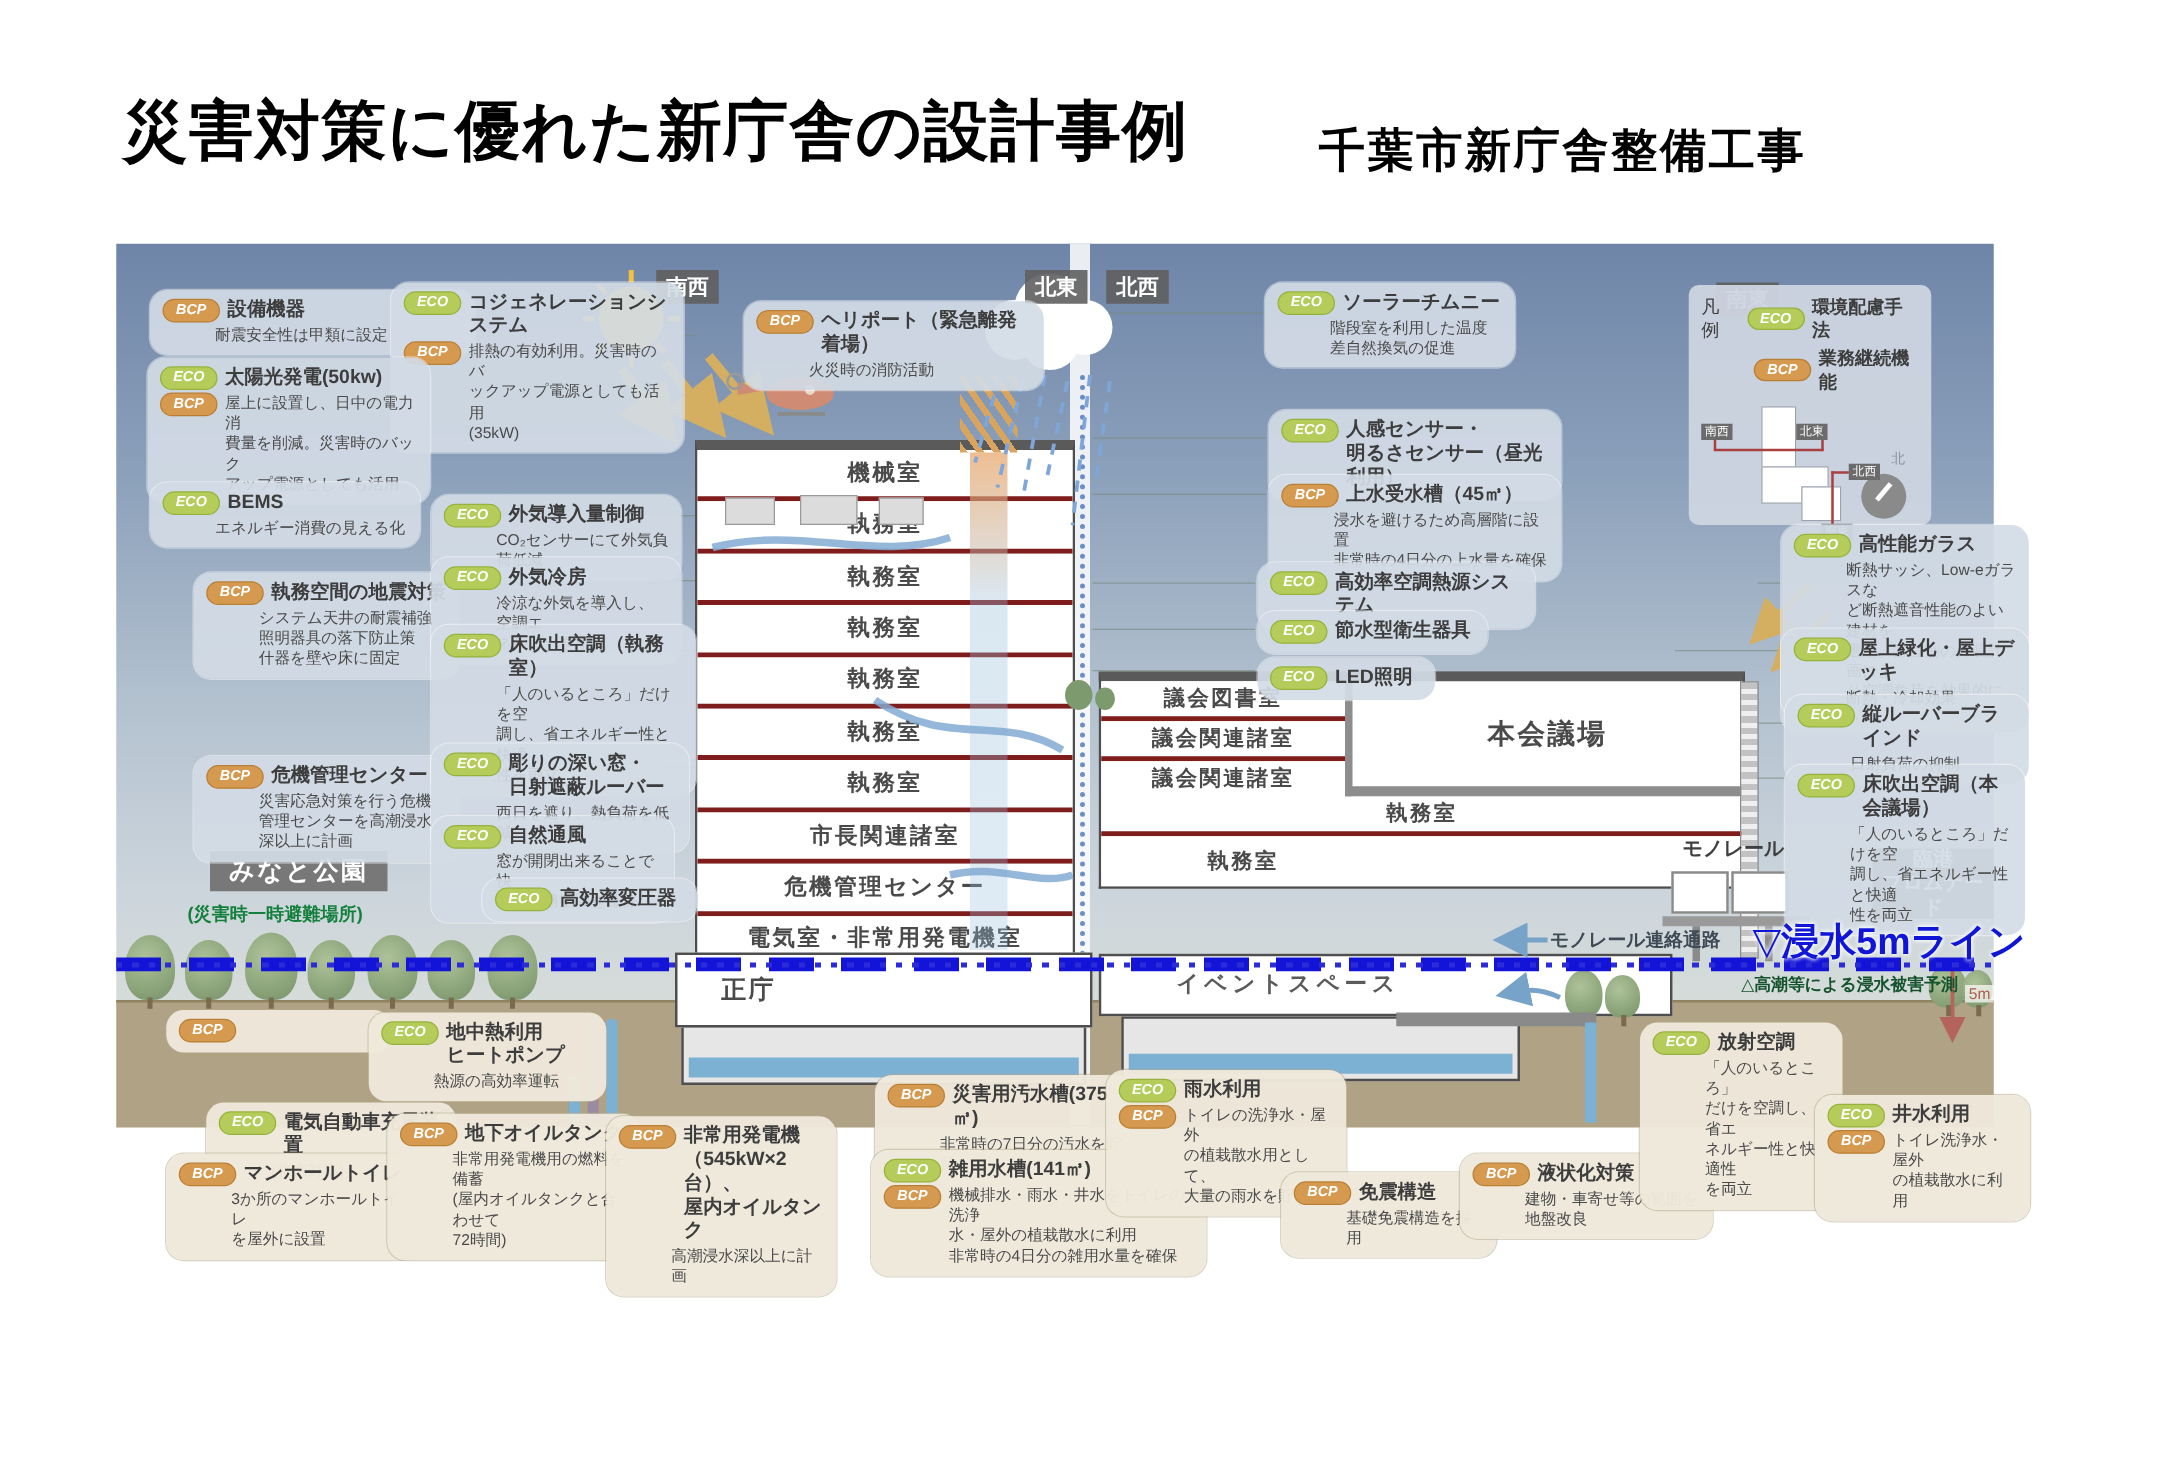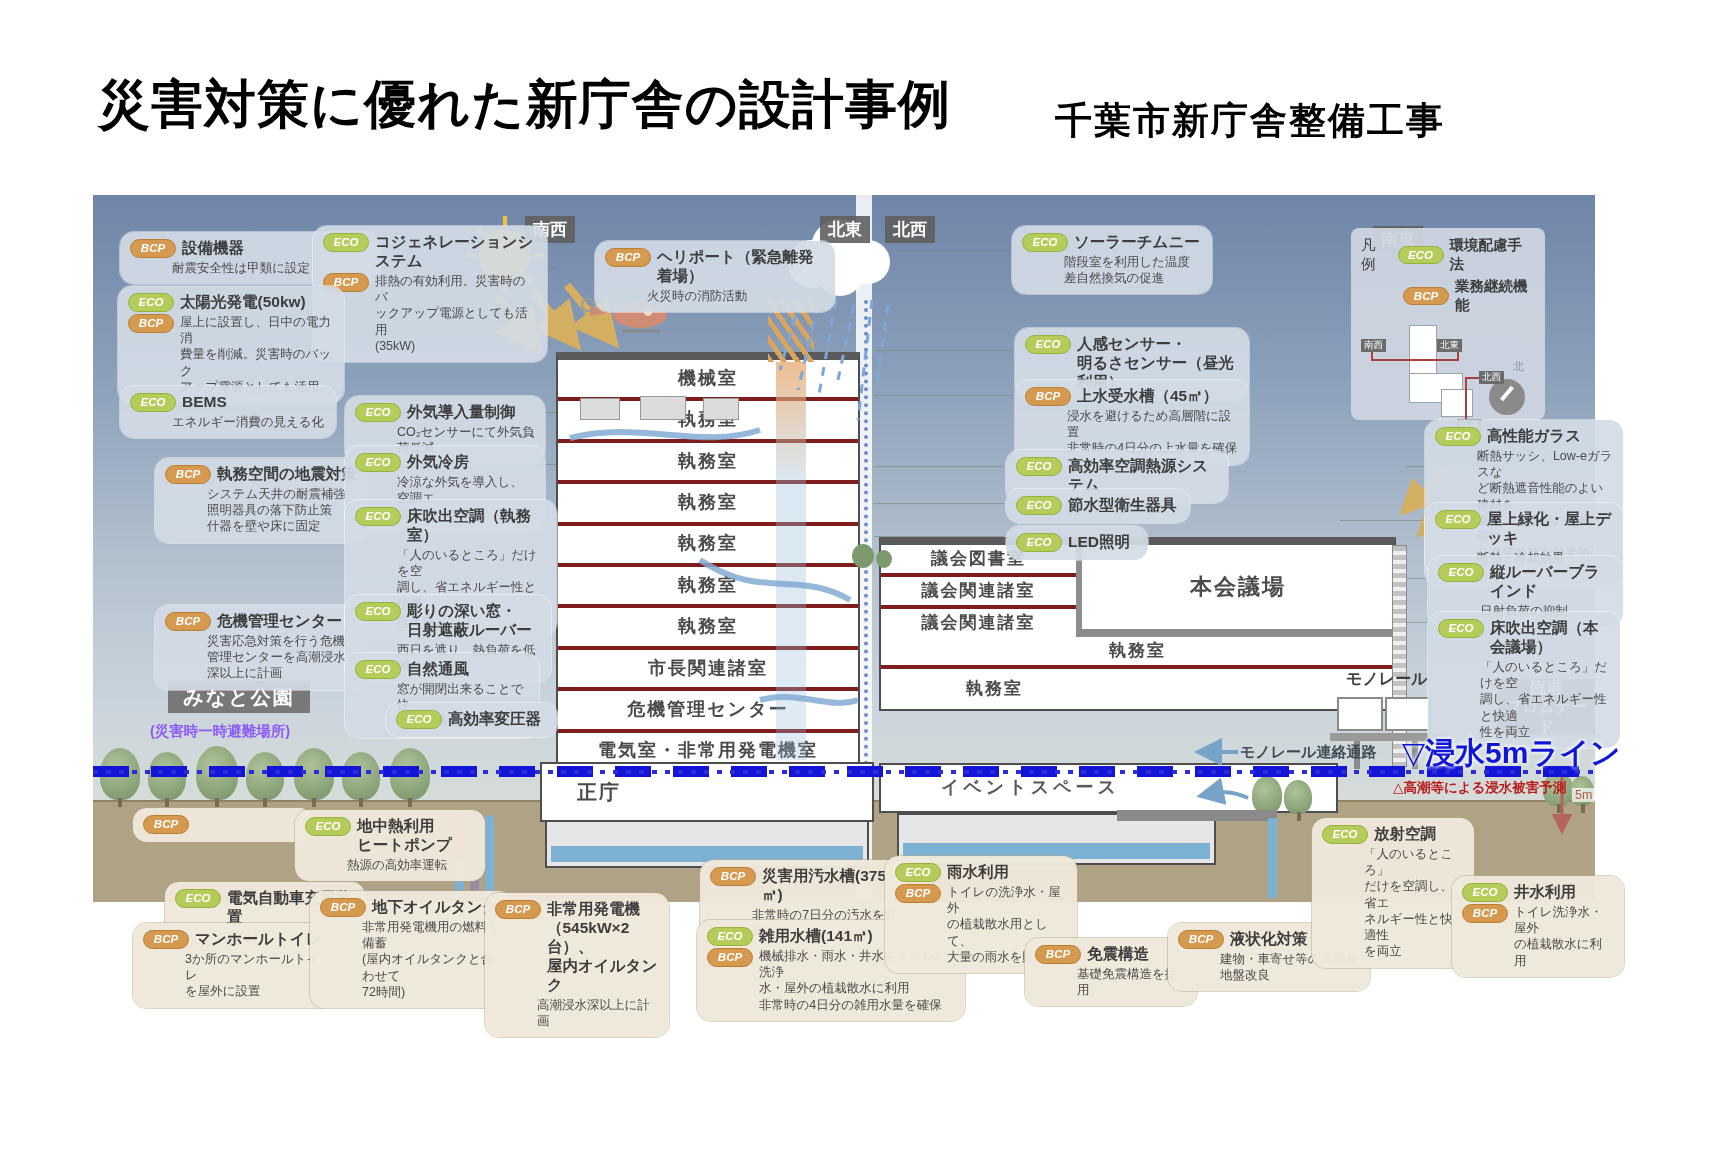--- a/index.html
+++ b/index.html
@@ -103,27 +103,27 @@
   [data-ann="g11"]{left:1168px;top:923px;width:182px}
   [data-ann="g12"]{left:1312px;top:818px;width:142px}
   [data-ann="g13"]{left:1452px;top:876px;width:152px}
   
   .dark-label{background:#787878;color:#fff;font-weight:bold;display:flex;align-items:center;justify-content:center;
               text-align:center;z-index:35;white-space:pre-line;line-height:1.2;}
   .dir-label{background:rgba(95,95,95,.9);color:#fff;font-weight:bold;font-size:17px;padding:2px 8px;z-index:35;}
   #dir-sw{left:525px;top:216px;} #dir-ne{left:820px;top:216px;}
   #dir-nw{left:885px;top:216px;} #dir-se{left:1373px;top:226px;}
   #park-label{left:168px;top:681px;width:142px;height:32px;font-size:20px;letter-spacing:2px;}
-  #park-note{left:150px;top:722px;font-size:14.5px;color:#8b5cf6;font-weight:bold;z-index:35;text-align:right;}
+  #park-note{left:150px;top:722px;font-size:14.5px;color:#15803d;font-weight:bold;z-index:35;text-align:right;}
   #promenade-label{left:1498px;top:679px;width:97px;height:56px;font-size:16px;}
   #monorail-label{left:1346px;top:669px;font-size:16px;font-weight:bold;color:#3f3f3f;z-index:35;}
   #corridor-label{left:1240px;top:743px;font-size:15px;font-weight:bold;color:#3e4a55;z-index:35;}
   #flood-label{left:1402px;top:733px;font-size:30px;font-weight:900;color:#1016d8;z-index:45;
                text-shadow:0 0 4px #fff,0 0 4px #fff;white-space:nowrap;}
-  #surge-label{left:1393px;top:779px;font-size:13.5px;font-weight:bold;color:#b91c1c;z-index:35;white-space:nowrap;}
+  #surge-label{left:1393px;top:779px;font-size:13.5px;font-weight:bold;color:#14532d;z-index:35;white-space:nowrap;}
   #five-m{left:1572px;top:788px;font-size:12.5px;color:#b05c4e;background:rgba(255,255,255,.7);padding:0 3px;z-index:35;}
   
   #legend{left:1351px;top:228px;width:174px;height:176px;background:rgba(205,213,224,.95);border-radius:8px;
           padding:8px 10px;z-index:40;}
   .legend-row{display:flex;align-items:center;font-size:14.5px;color:#3d3d3d;font-weight:bold;margin-bottom:3px;}
   .legend-row .heading{margin-right:8px;font-weight:normal;}
   #legend-map{position:relative;height:112px;margin-top:6px;}
   .lm-rect{position:absolute;background:#fff;border:1px solid #9aa2ad;}
   .lm-line{position:absolute;background:#a84040;}
   .lm-pill{position:absolute;background:#6b6b6b;color:#fff;font-size:9.5px;padding:0 3px;z-index:2;}

